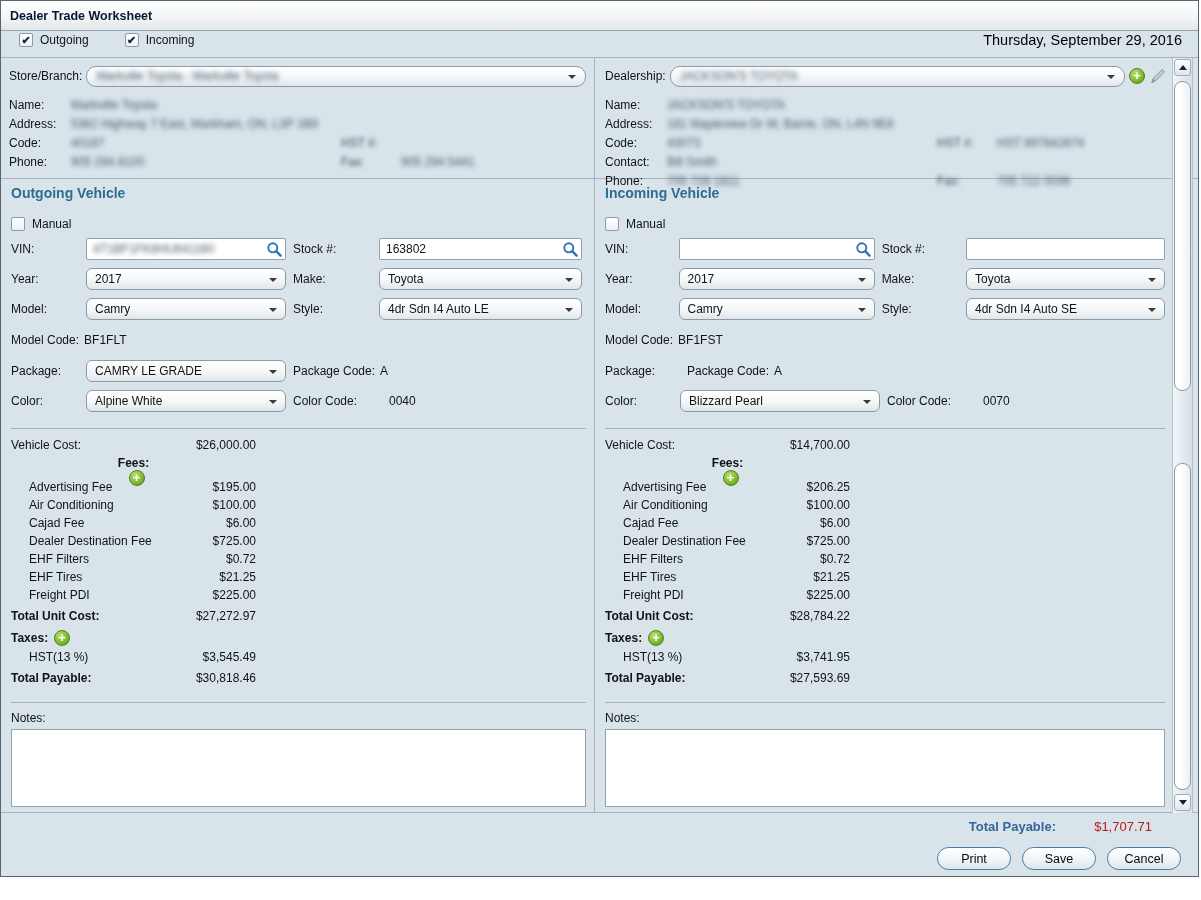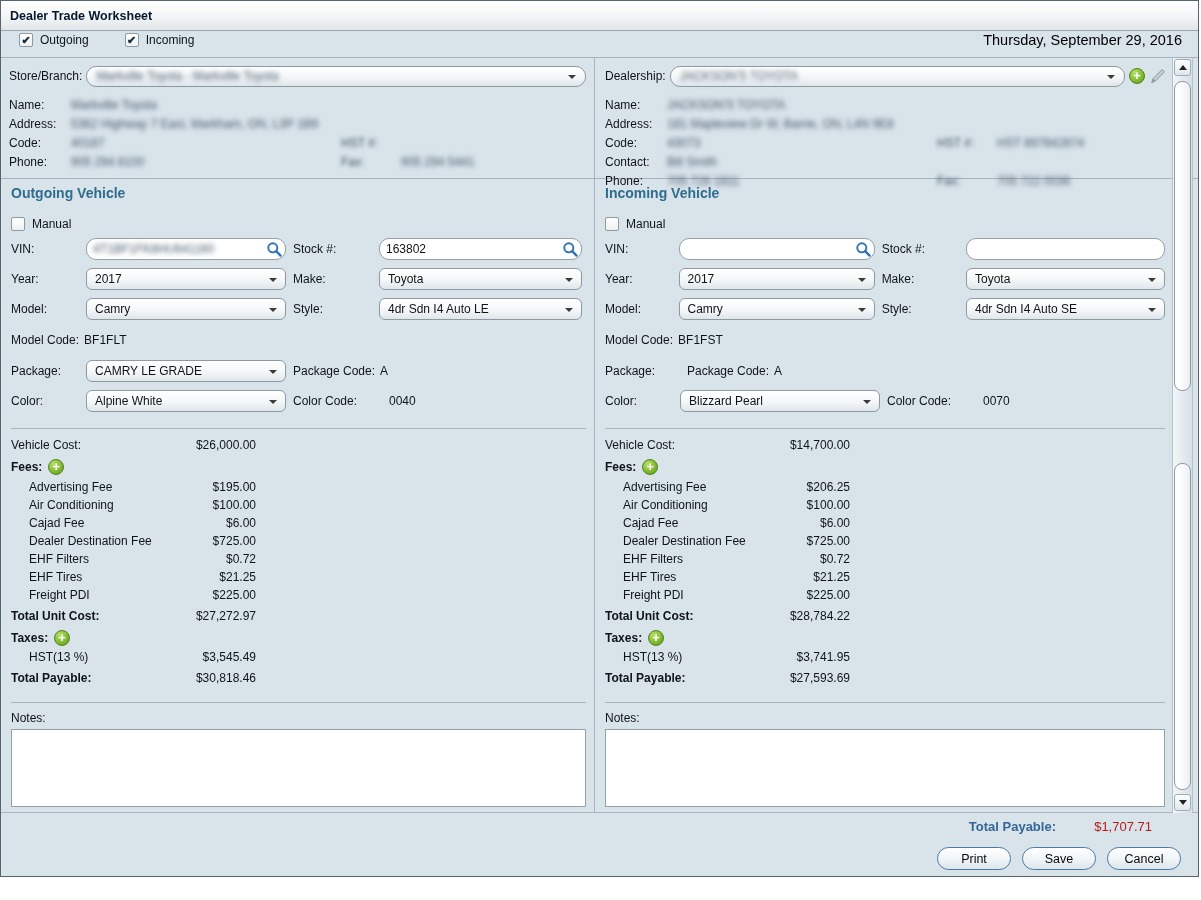--- a/index.html
+++ b/index.html
@@ -52,21 +52,21 @@
 
   .section-title { margin:0; font-size:14px; font-weight:bold; color:#2f6d8e; height:22px; }
   .manual-row { margin-top:7px; height:20px; display:flex; align-items:center; gap:7px; }
 
   .frow { display:flex; align-items:center; height:30px; }
   .flabel  { width:75px; }
   .field   { width:200px; position:relative; }
   .flabel2 { width:86px; margin-left:7px; }
   .field2  { width:203px; position:relative; }
 
-  .textbox { height:22px; width:100%; border:1px solid #93a1ab; border-radius:10px; background:#fff;
+  .textbox { height:22px; width:100%; border:1px solid #93a1ab; border-radius:2px; background:#fff;
              display:flex; align-items:center; padding:0 22px 0 6px; overflow:hidden; white-space:nowrap; }
   .textbox.noicon { padding-right:6px; }
   .search-icon { position:absolute; right:3px; top:3px; width:17px; height:17px; cursor:pointer; }
 
   .dd { position:relative; height:22px; width:100%; background:linear-gradient(#ffffff,#f4f7f8 55%,#dfe6ea);
         border:1px solid #8d9aa4; border-radius:6px; display:flex; align-items:center;
         padding:0 20px 0 8px; box-shadow:inset 0 1px 0 #fff; white-space:nowrap; overflow:hidden; }
   .dd .caret { position:absolute; right:8px; top:9px; width:0; height:0;
                border-left:4px solid transparent; border-right:4px solid transparent; border-top:4px solid #3b3b3b; }
 
@@ -75,21 +75,21 @@
   .code-gap { margin-left:10px; }
 
   .sec-div { border-top:1px solid #a7b4bd; margin-top:12px; }
 
   .costs { padding-top:5px; width:245px; }
   .crow { display:flex; justify-content:space-between; align-items:center; }
   .crow.main  { height:22px; font-weight:normal;gap:8px; }
   .crow.item  { height:18px; padding-left:18px; }
   .crow.total { height:24px; }
   .crow.total .cl { font-weight:bold; }
-  .feehead { height:22px; display:flex; align-items:center; font-weight:bold; }
+  .feehead { height:22px; display:flex; align-items:center; font-weight:bold;flex-direction:column; }
   .taxhead { height:20px; display:flex; align-items:center; font-weight:bold; }
 
   .notes-wrap { margin-top:12px; border-top:1px solid #a7b4bd; padding-top:8px; }
   .notes-label { height:16px; }
   .notes { display:block; width:100%; height:78px; margin-top:2px; border:1px solid #93a1ab; background:#fff;
            resize:none; font-family:"Liberation Sans",sans-serif; font-size:12px; }
 
   .footer { position:relative; height:63px; }
   .footer-total { position:absolute; right:46px; top:6px; display:flex; align-items:center; }
   .ft-label { font-weight:bold; color:#336699; font-size:13px; }

